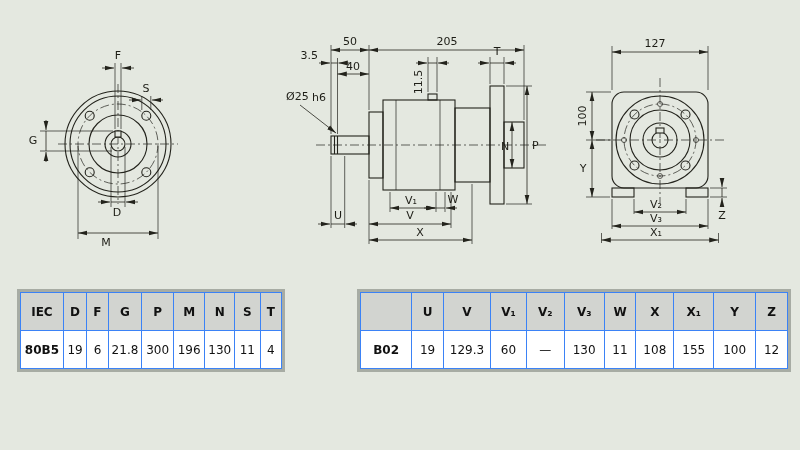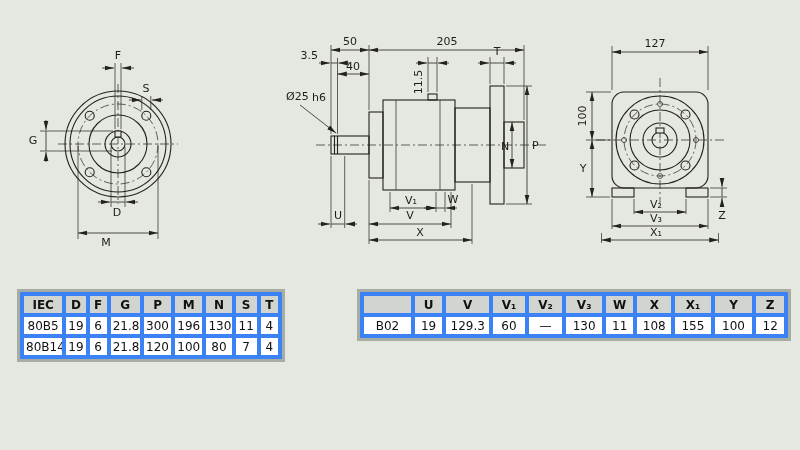--- a/index.html
+++ b/index.html
@@ -14,23 +14,23 @@
   .thin{stroke:#23231c;stroke-width:0.7;fill:none}
   .cl{stroke:#23231c;stroke-width:0.7;fill:none;stroke-dasharray:9 3 2 3}
   .ext{stroke:#23231c;stroke-width:0.7;fill:none}
   .dim{stroke:#23231c;stroke-width:0.8;fill:none}
   .fillbg{fill:#e4e8e0}
   table.spec{
     position:absolute;border-collapse:collapse;background:#fff;
     outline:3px solid #a7aca4;font-size:12px;text-align:center;color:#111;
     table-layout:fixed;
   }
-  .spec th,.spec td{border:4px solid #3b82f6;padding:0 2px;height:17px;overflow:hidden;white-space:nowrap}
+  .spec th,.spec td{border:1px solid #3b82f6;padding:10px 2px;height:17px;overflow:hidden;white-space:nowrap}
   .spec thead th{background:#d2d4d0;font-weight:bold}
-  .spec tbody th{background:#fff;font-weight:normal}
+  .spec tbody th{background:#fff;font-weight:bold}
 </style>
 </head>
 <body>
 
 <svg width="800" height="262" viewBox="0 0 800 262">
   <defs>
     <marker id="arw" viewBox="0 0 10 6" markerWidth="10" markerHeight="6" refX="9.3" refY="3" orient="auto-start-reverse" markerUnits="userSpaceOnUse">
       <path d="M0,0.6 L9.3,3 L0,5.4 Z" fill="#23231c"></path>
     </marker>
   </defs>
@@ -310,31 +310,20 @@
   <tbody>
     <tr>
       <th>80B5</th>
       <td>19</td>
       <td>6</td>
       <td>21.8</td>
       <td>300</td>
       <td>196</td>
       <td>130</td>
       <td>11</td>
-      <td>4</td>
-    </tr>
-    <tr>
-      <th>80B14</th>
-      <td>19</td>
-      <td>6</td>
-      <td>21.8</td>
-      <td>120</td>
-      <td>100</td>
-      <td>80</td>
-      <td>7</td>
       <td>4</td>
     </tr>
   </tbody>
 </table>
 
 <table class="spec" style="left:360px;top:292px;width:428px">
   <colgroup>
     <col style="width:50px">
       <col style="width:31px">
       <col style="width:46px">

